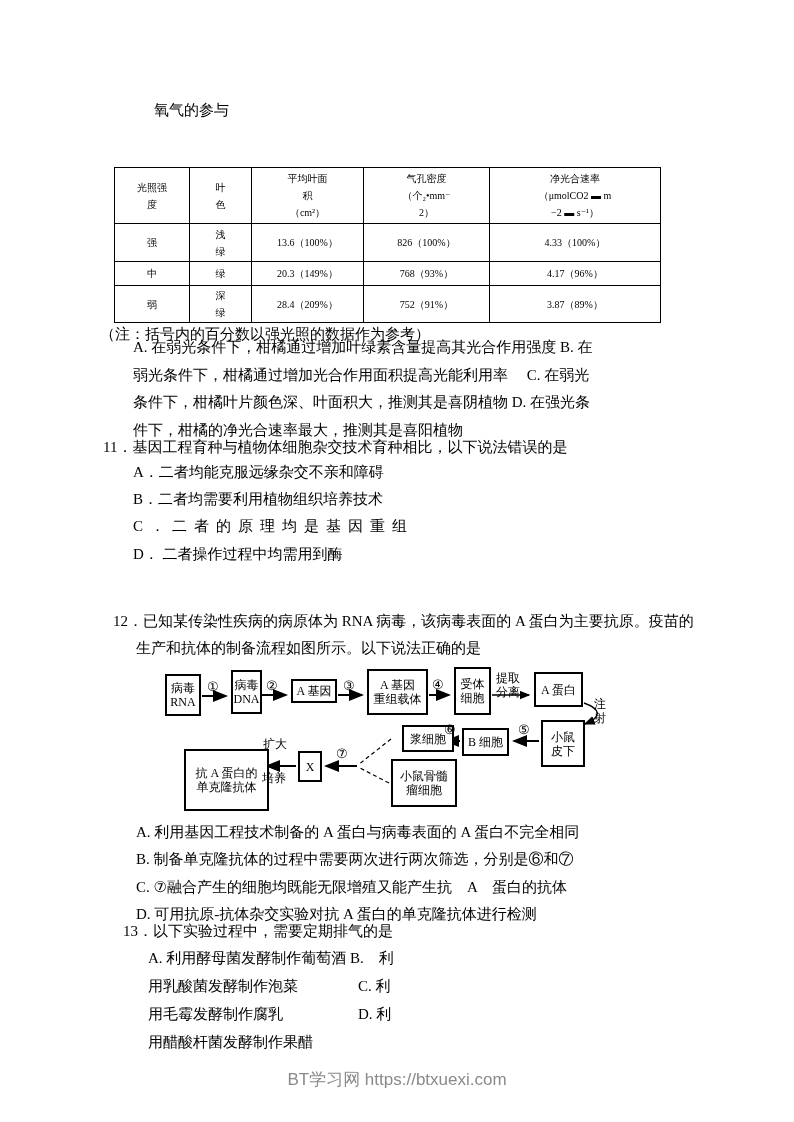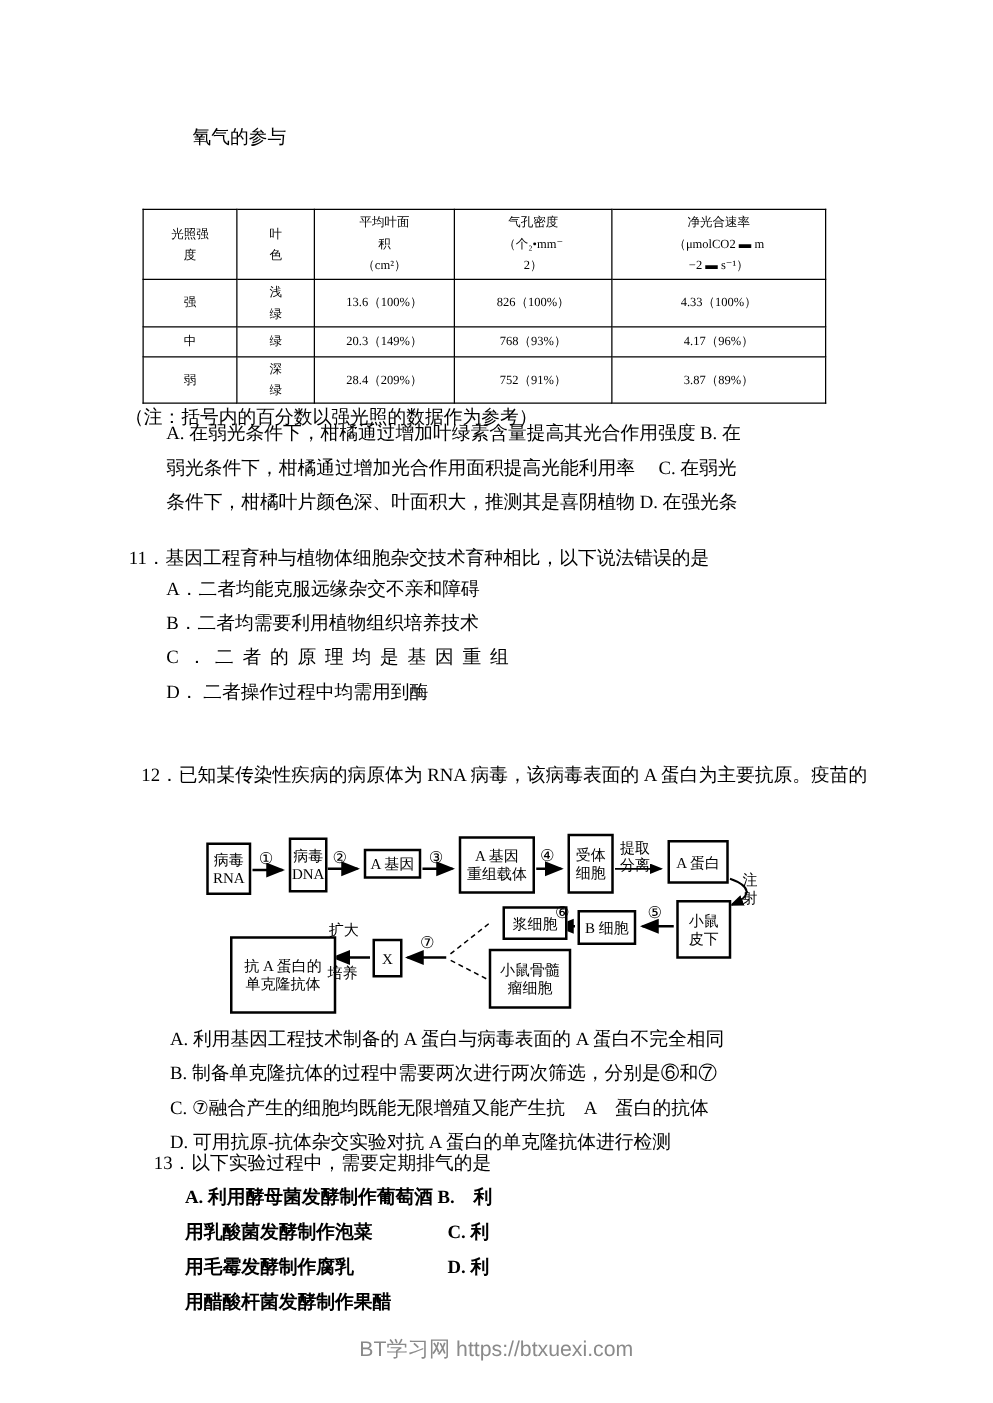--- a/index.html
+++ b/index.html
@@ -5,21 +5,21 @@
   html,body{margin:0;padding:0;background:#fff;}
   .page{position:relative;width:794px;height:1122px;background:#fff;overflow:hidden;
         font-family:"Liberation Serif","DejaVu Serif",serif;color:#000;}
   .abs{position:absolute;}
   .pre{white-space:pre-line;}
   .txt15{font-size:15px;line-height:20px;}
   .optblock{font-size:15px;}
   #q10-options{line-height:27.5px;}
   #q11-options{line-height:27.2px;}
   #q12-options{line-height:27.4px;}
-  #q13-options{line-height:28px;font-weight:bold;}
+  #q13-options{line-height:28px;}
   .spaced{letter-spacing:7px;}
 
   
   table.datatable{border-collapse:collapse;table-layout:fixed;width:546px;font-size:10px;}
   table.datatable td{border:1px solid #000;text-align:center;vertical-align:middle;
                      padding:1px 2px;line-height:17px;}
 
   
   #diagram{left:0;top:659px;width:794px;height:160px;}
   .dnode{position:absolute;border:2px solid #000;display:flex;align-items:center;justify-content:center;
@@ -87,32 +87,34 @@
       </tr>
     </tbody>
   </table>
 
   <div class="abs txt15" style="left:100px;top:324px">（注：括号内的百分数以强光照的数据作为参考）</div>
 
   <div id="q10-options" class="abs optblock" style="left:133px;top:334px">
     <div>A. 在弱光条件下，柑橘通过增加叶绿素含量提高其光合作用强度 B. 在</div>
     <div>弱光条件下，柑橘通过增加光合作用面积提高光能利用率　 C. 在弱光</div>
     <div>条件下，柑橘叶片颜色深、叶面积大，推测其是喜阴植物 D. 在强光条</div>
+    <div>件下，柑橘的净光合速率最大，推测其是喜阳植物</div>
   </div>
 
   <div class="abs txt15" style="left:103px;top:437px">11．基因工程育种与植物体细胞杂交技术育种相比，以下说法错误的是</div>
 
   <div id="q11-options" class="abs optblock" style="left:133px;top:459px">
     <div>A．二者均能克服远缘杂交不亲和障碍</div>
     <div>B．二者均需要利用植物组织培养技术</div>
     <div class="spaced">C．二者的原理均是基因重组</div>
     <div>D．  二者操作过程中均需用到酶</div>
   </div>
 
   <div class="abs txt15" style="left:113px;top:611px">12．已知某传染性疾病的病原体为 RNA 病毒，该病毒表面的 A 蛋白为主要抗原。疫苗的</div>
+  <div class="abs txt15" style="left:136px;top:638px">生产和抗体的制备流程如图所示。以下说法正确的是</div>
 
   <div id="diagram" class="abs">
     <svg width="794" height="160" viewBox="0 0 794 160">
       <defs>
         <marker id="ah" markerWidth="9" markerHeight="8" refX="6.5" refY="3" orient="auto">
           <path d="M0,0 L7.5,3 L0,6 z" fill="#000"></path>
         </marker>
       </defs>
       <line x1="202" y1="37" x2="226" y2="37" stroke="#000" stroke-width="2" marker-end="url(#ah)"></line>
       <line x1="262" y1="36" x2="286" y2="36" stroke="#000" stroke-width="2" marker-end="url(#ah)"></line>

